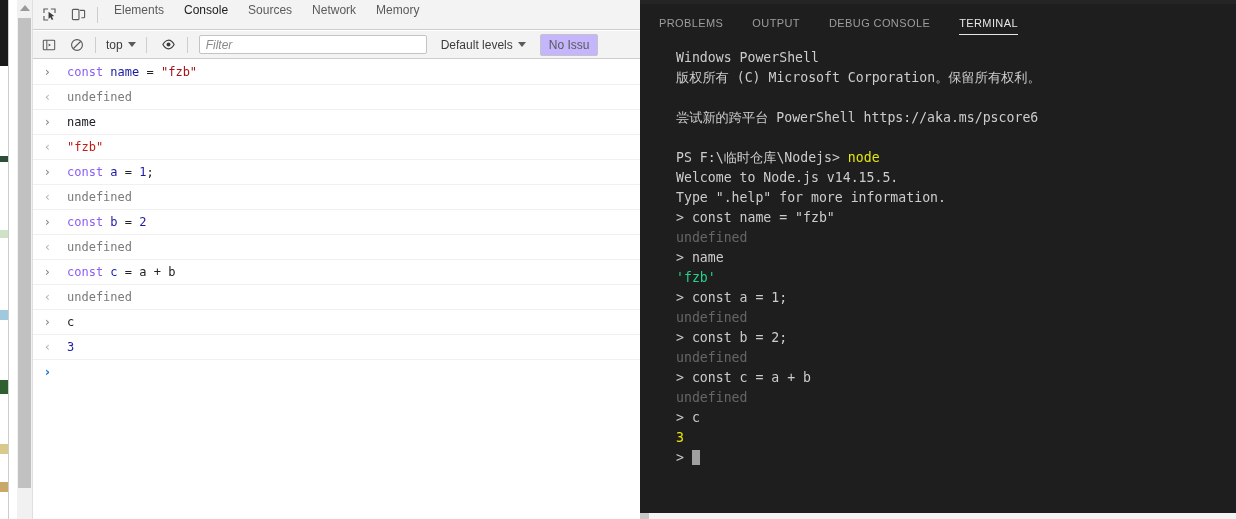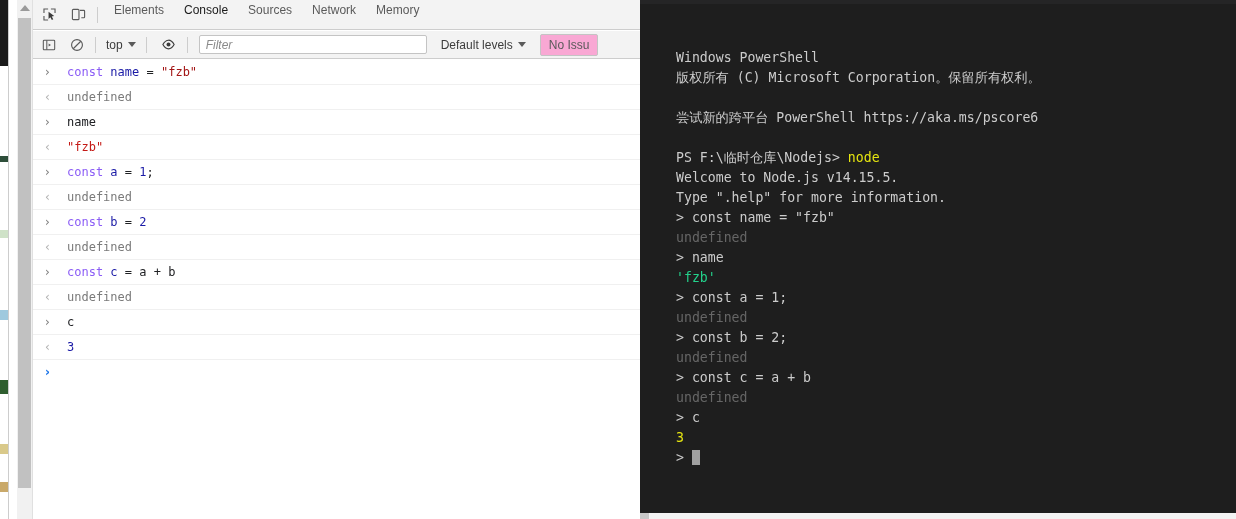--- a/index.html
+++ b/index.html
@@ -161,21 +161,21 @@
     margin-left: 10px;
   }
   .dt-issues {
     flex: none;
     margin-left: 10px;
     height: 20px;
     line-height: 20px;
     padding: 0 8px;
     border: 1px solid #c4c4c4;
     border-radius: 2px;
-    background: #f9a8d4;
+    background: #c4b5fd;
     font-size: 12px;
     color: #5a5a5a;
     white-space: nowrap;
   }
 
   
   .dt-console {
     position: absolute;
     left: 24px; top: 60px;
     right: 0; bottom: 0;
@@ -391,17 +391,23 @@
       <div class="c-row input"><span class="glyph">›</span><span class="tok-kw">const</span><span class="tok-plain"> </span><span class="tok-var">c</span><span class="tok-op"> = </span><span class="tok-plain">a</span><span class="tok-op"> + </span><span class="tok-plain">b</span></div>
       <div class="c-row output"><span class="glyph">‹</span><span class="out-undef">undefined</span></div>
       <div class="c-row input"><span class="glyph">›</span><span class="tok-plain">c</span></div>
       <div class="c-row output"><span class="glyph">‹</span><span class="out-num">3</span></div>
       <div class="c-row prompt"><span class="glyph">›</span></div>
     </div>
 </div>
 
 <div class="vscode">
   <div class="vs-topline"></div>
+  <div class="vs-tabs">
+    <div class="vs-tab">PROBLEMS</div>
+    <div class="vs-tab">OUTPUT</div>
+    <div class="vs-tab">DEBUG CONSOLE</div>
+    <div class="vs-tab active">TERMINAL</div>
+  </div>
   <div class="vs-term" id="terminal-body"><div class="t-line"><span class="t-white">Windows PowerShell</span></div><div class="t-line"><span class="t-white">版权所有 (C) Microsoft Corporation。保留所有权利。</span></div><div class="t-blank">&nbsp;</div><div class="t-line"><span class="t-white">尝试新的跨平台 PowerShell https://aka.ms/pscore6</span></div><div class="t-blank">&nbsp;</div><div class="t-line"><span class="t-white">PS F:\临时仓库\Nodejs&gt; </span><span class="t-yellow">node</span></div><div class="t-line"><span class="t-white">Welcome to Node.js v14.15.5.</span></div><div class="t-line"><span class="t-white">Type ".help" for more information.</span></div><div class="t-line"><span class="t-white">&gt; const name = "fzb"</span></div><div class="t-line"><span class="t-gray">undefined</span></div><div class="t-line"><span class="t-white">&gt; name</span></div><div class="t-line"><span class="t-green">'fzb'</span></div><div class="t-line"><span class="t-white">&gt; const a = 1;</span></div><div class="t-line"><span class="t-gray">undefined</span></div><div class="t-line"><span class="t-white">&gt; const b = 2;</span></div><div class="t-line"><span class="t-gray">undefined</span></div><div class="t-line"><span class="t-white">&gt; const c = a + b</span></div><div class="t-line"><span class="t-gray">undefined</span></div><div class="t-line"><span class="t-white">&gt; c</span></div><div class="t-line"><span class="t-yellow">3</span></div><div class="t-line"><span class="t-white">&gt; </span><span class="t-cursor"></span></div></div>
   <div class="vs-bottombar">
     <div class="nub"></div>
   </div>
 </div>
 
 </body></html>

